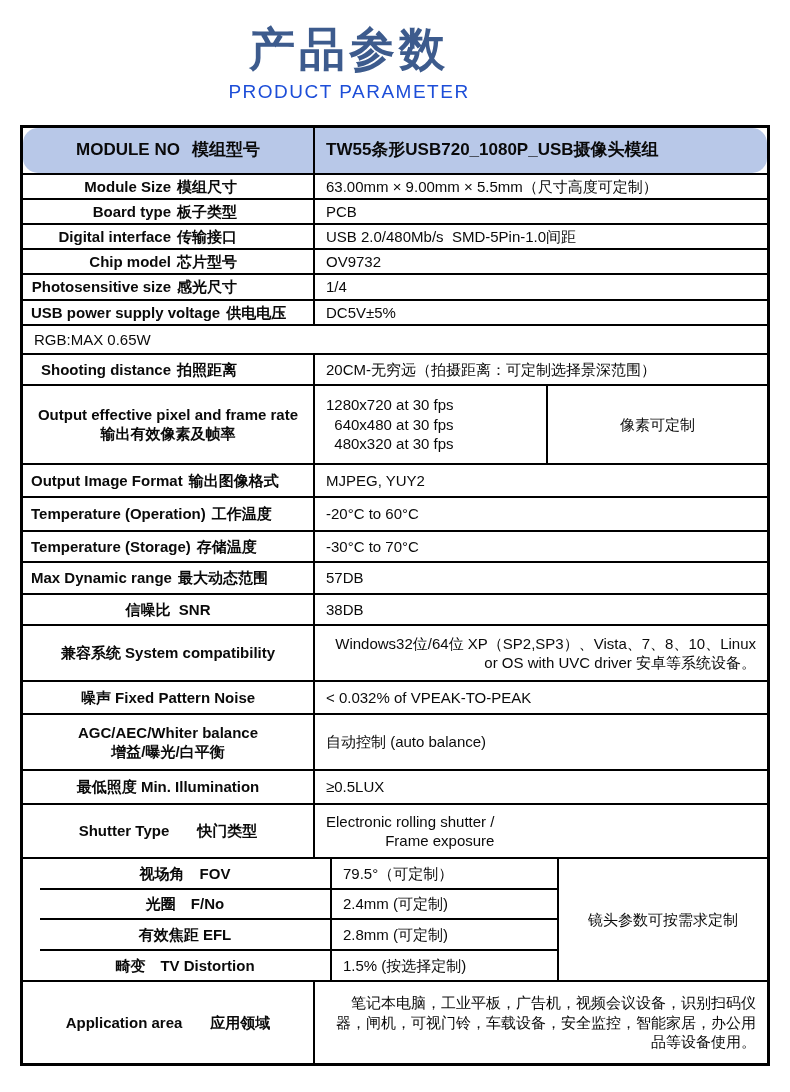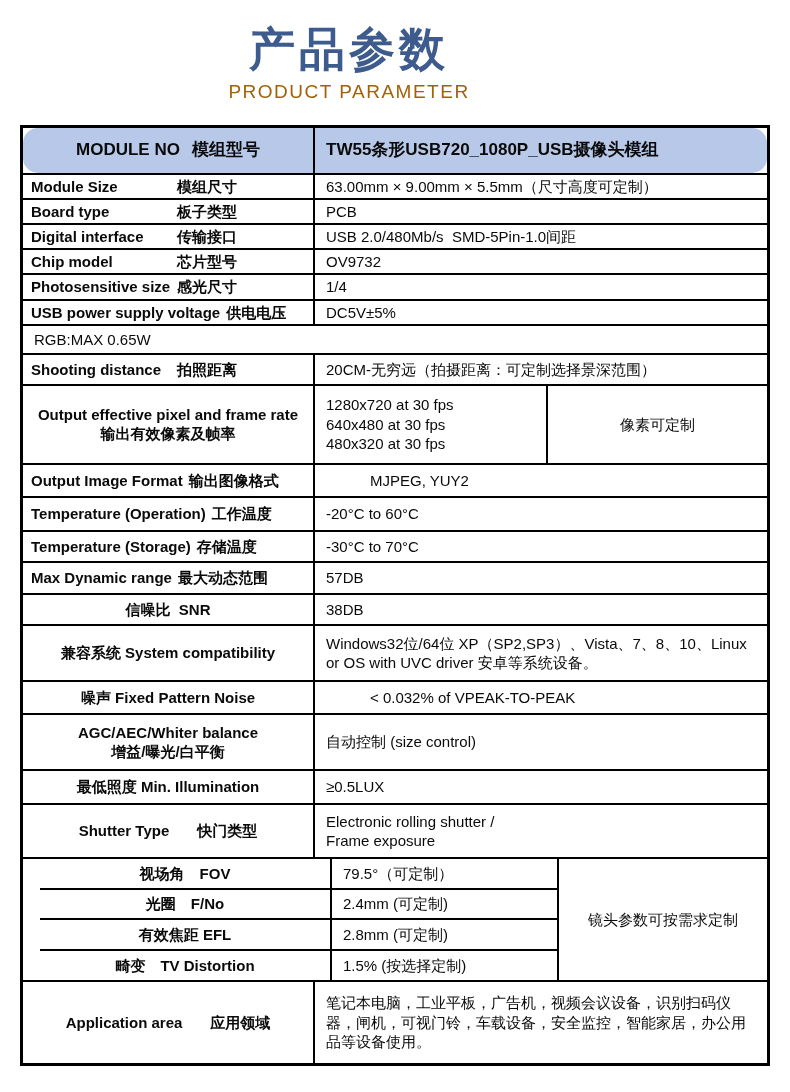--- a/index.html
+++ b/index.html
@@ -17,34 +17,34 @@
     font-size: 46px;
     font-weight: bold;
     letter-spacing: 4px;
     color: #3d5b8d;
     line-height: 1.1;
   }
   .title-en {
     margin-top: 6px;
     font-size: 19px;
     letter-spacing: 1.5px;
-    color: #a16207;
+    color: #1d4ed8;
   }
 
   
   .p-table {
     margin: 0 20px;
     width: 750px;
     border: 3px solid #000;
     background: #fff;
   }
   .row { display: flex; align-items: stretch; }
   .p-table > .row + .row { border-top: 2px solid #000; }
 
-  .cell { display: flex; align-items: center; padding: 2px 8px; font-size: 15px; line-height: 1.28; }
+  .cell { display: flex; align-items: center; padding: 2px 8px; font-size: 15px; line-height: 1.28; text-align: right; }
   .label {
     width: 292px;
     flex: 0 0 292px;
     border-right: 2px solid #000;
     font-weight: bold;
     white-space: pre-wrap;
   }
   .label .en { min-width: 140px; display: inline-block; }
   .label .zh { margin-left: 6px; }
   .lab-center { justify-content: center; text-align: center; }
@@ -74,21 +74,21 @@
   .lens-merged { flex: 1 1 auto; justify-content: center; text-align: center; }
 
   
   .mh42 { min-height: 45px; border-radius: 15px; }
   .mh24 { min-height: 24px; }
   .mh25 { min-height: 25px; }
   .mh29 { min-height: 29px; }
   .mh30 { min-height: 30px; }
   .mh31 { min-height: 31px; }
   .mh32 { min-height: 32px; }
-  .mh33 { min-height: 33px; gap: 44px; }
+  .mh33 { min-height: 33px; }
   .mh34 { min-height: 34px; }
   .mh54 { min-height: 54px; }
   .mh56 { min-height: 56px; }
   .mh79 { min-height: 79px; }
   .mh83 { min-height: 83px; }
 </style>
 </head>
 <body>
 
 <div class="page">
@@ -191,21 +191,21 @@
     <div class="row mh33">
       <div class="cell label lab-center">噪声 Fixed Pattern Noise</div>
       <div class="cell value">&lt; 0.032% of VPEAK-TO-PEAK</div>
     </div>
 
     <div class="row mh56">
       <div class="cell label lab-center2">
         <span>AGC/AEC/Whiter balance</span>
         <span class="zh">增益/曝光/白平衡</span>
       </div>
-      <div class="cell value">自动控制 (size control)</div>
+      <div class="cell value">自动控制 (auto balance)</div>
     </div>
 
     <div class="row mh34">
       <div class="cell label lab-center">最低照度 Min. Illumination</div>
       <div class="cell value">≥0.5LUX</div>
     </div>
 
     <div class="row mh54">
       <div class="cell label lab-center gap-wide">
         <span>Shutter Type</span>

